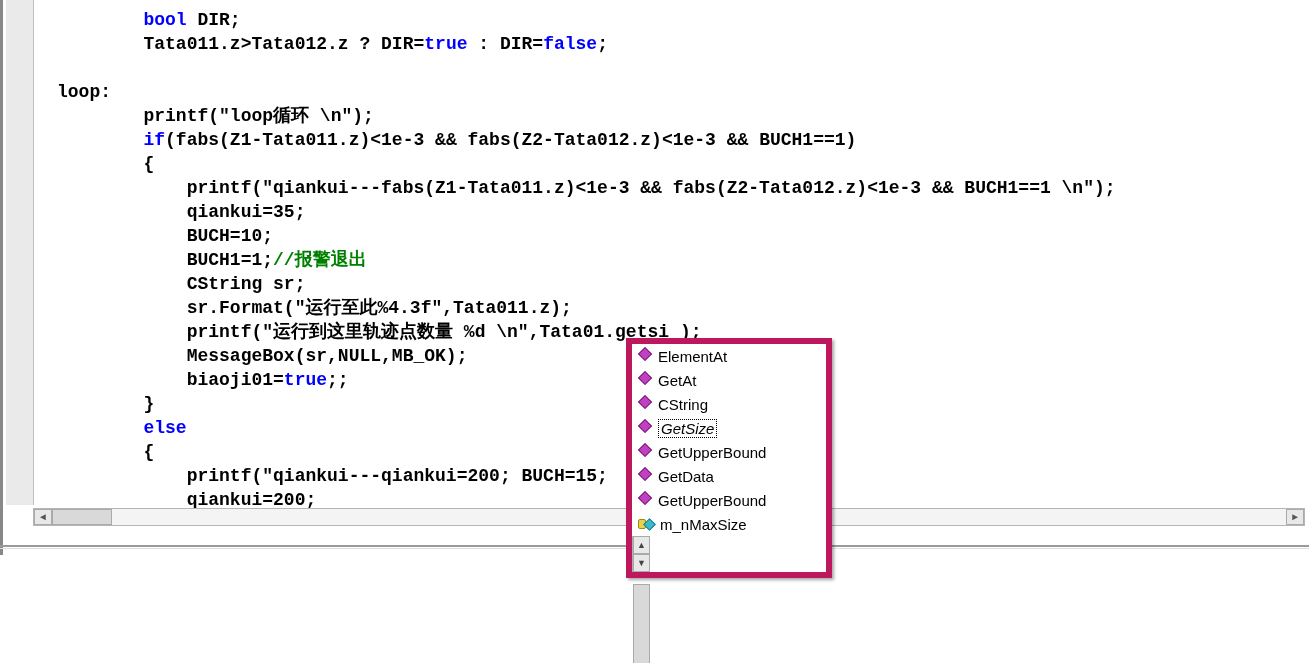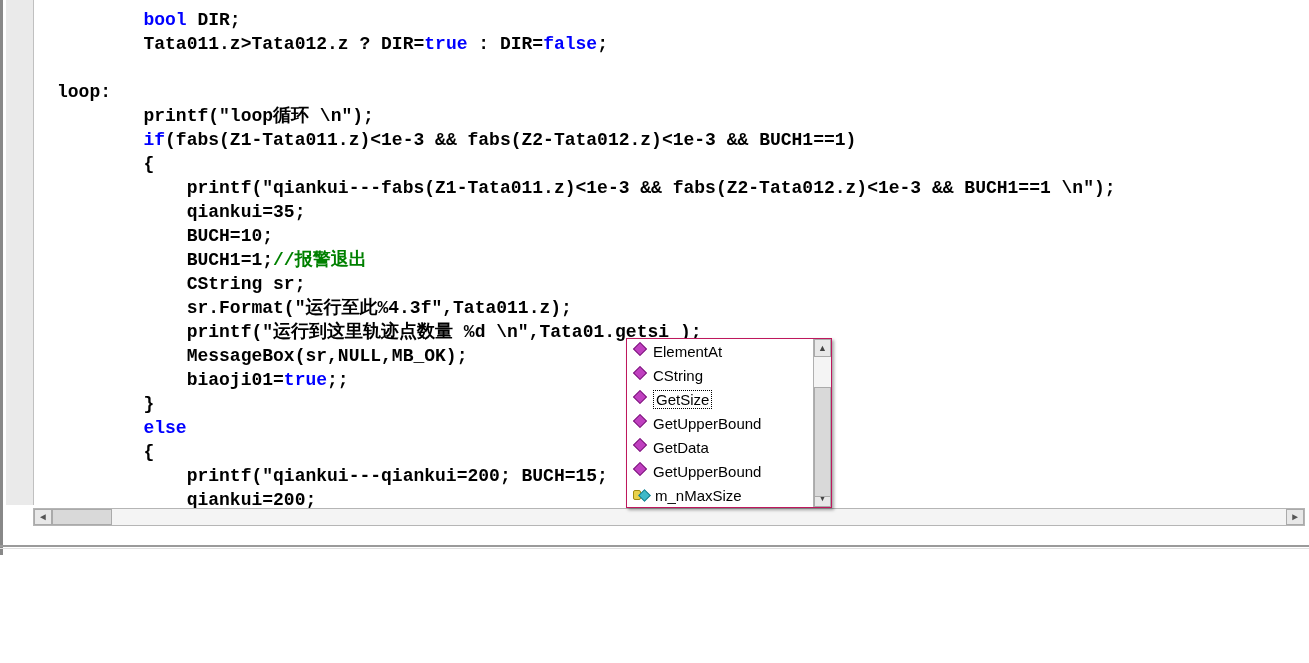--- a/index.html
+++ b/index.html
@@ -86,38 +86,40 @@
     border-bottom: 1px solid #e0e0e0;
   }
 
   
   .ac-popup {
     position: absolute;
     left: 626px;
     top: 338px;
     width: 206px;
     background: #ffffff;
-    border: 1px solid #be185d;
+    border: 6px solid #be185d;
     box-shadow: 2px 2px 3px rgba(0,0,0,.35);
     font-family: Tahoma, Verdana, Arial, sans-serif;
     font-size: 15px;
     font-weight: normal;
     display: flex;
+    flex-direction: column;
   }
   .ac-list { flex: 1; }
   .ac-item {
     display: flex;
     align-items: center;
     height: 24px;
     padding: 0 4px 0 6px;
     gap: 6px;
   }
   .ac-item.selected .ac-label {
     border: 1px dotted #000;
     padding: 0 2px;
+    font-style: italic;
   }
   .ac-label { color: #000; }
   .ic-method {
     width: 14px; height: 14px;
     display: inline-block;
     position: relative;
   }
   .ic-method::before {
     content:"";
     position:absolute;
@@ -196,20 +198,24 @@
 <div class="divider-line"></div>
 
 <div class="ac-popup">
   <div class="ac-list" id="acList">
       <div class="ac-item">
         <span class="ic-method"></span>
         <span class="ac-label">ElementAt</span>
       </div>
       <div class="ac-item">
         <span class="ic-method"></span>
+        <span class="ac-label">GetAt</span>
+      </div>
+      <div class="ac-item">
+        <span class="ic-method"></span>
         <span class="ac-label">CString</span>
       </div>
       <div class="ac-item selected">
         <span class="ic-method"></span>
         <span class="ac-label">GetSize</span>
       </div>
       <div class="ac-item">
         <span class="ic-method"></span>
         <span class="ac-label">GetUpperBound</span>
       </div>

